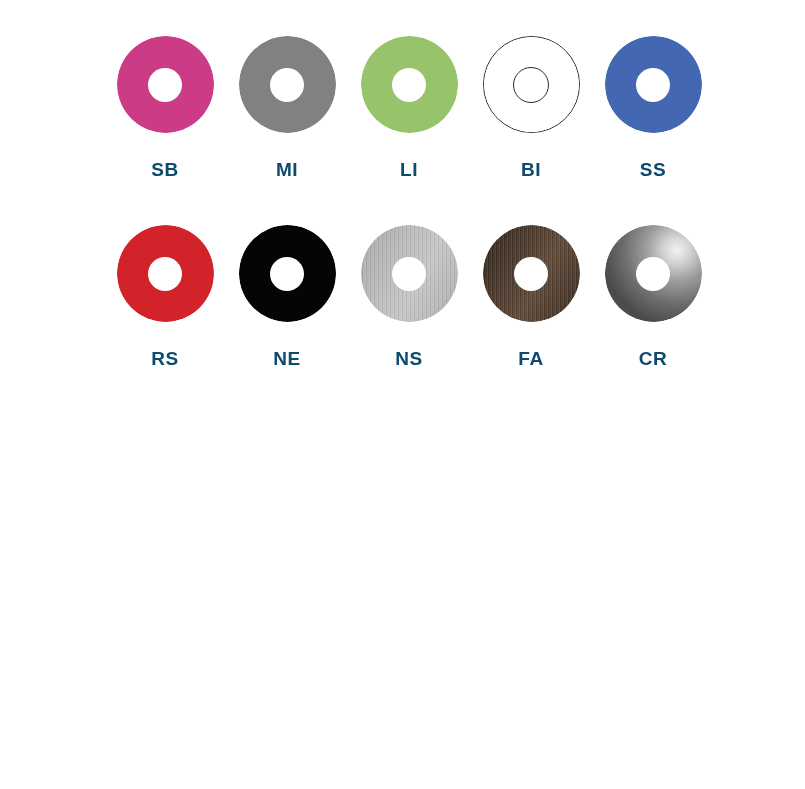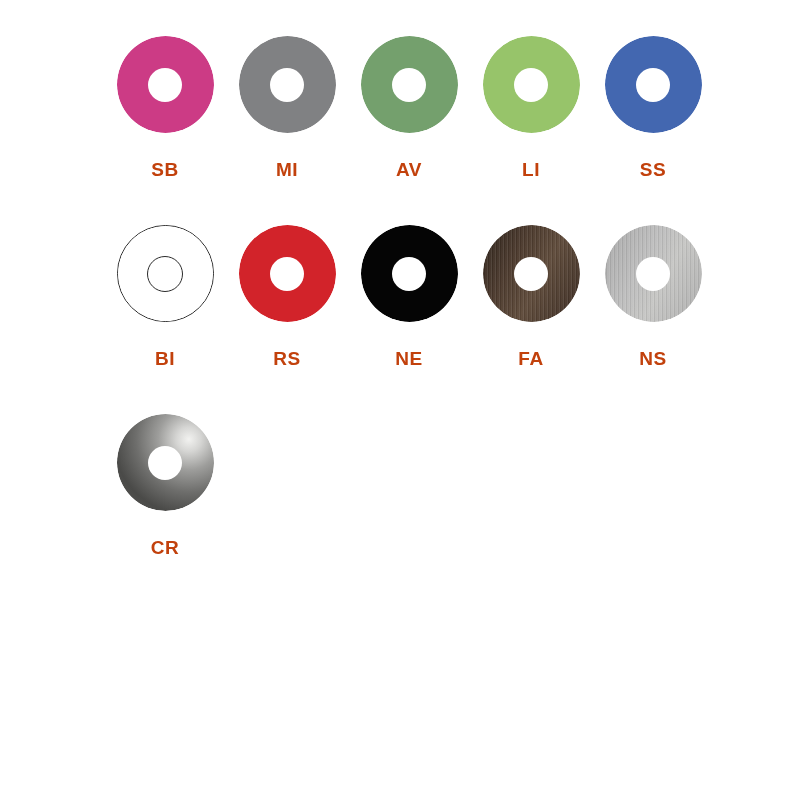--- a/index.html
+++ b/index.html
@@ -90,21 +90,21 @@
       rgba(255,255,255,0.03) 2px,
       rgba(255,255,255,0.03) 4px
     );
     z-index: 2;
   }
 
   .swatch-label {
     margin-top: 27px;
     font-size: 19px;
     font-weight: bold;
-    color: #c2410c;
+    color: #0c4a6e;
     letter-spacing: 0.5px;
     line-height: 1;
     text-align: center;
     user-select: none;
   }
 </style>
 </head>
 <body>
 
 <div id="swatch-grid">
@@ -117,73 +117,66 @@
     </div>
     <div class="swatch-cell">
       <div class="swatch-ring">
         <div class="fill" style="background: rgb(128, 129, 131);"></div>
         <div class="hole" style="background: rgb(255, 255, 255);"></div>
       </div>
       <div class="swatch-label">MI</div>
     </div>
     <div class="swatch-cell">
       <div class="swatch-ring">
-        <div class="fill" style="background: rgb(116, 160, 109);"></div>
-        <div class="hole" style="background: rgb(255, 255, 255);"></div>
-      </div>
-      <div class="swatch-label">AV</div>
-    </div>
-    <div class="swatch-cell">
-      <div class="swatch-ring">
         <div class="fill" style="background: rgb(151, 196, 106);"></div>
         <div class="hole" style="background: rgb(255, 255, 255);"></div>
       </div>
       <div class="swatch-label">LI</div>
+    </div>
+    <div class="swatch-cell">
+      <div class="swatch-ring outlined" style="border-color: rgb(43, 43, 43);">
+        <div class="fill" style="background: rgb(255, 255, 255);"></div>
+        <div class="hole" style="background: rgb(255, 255, 255); border-color: rgb(43, 43, 43);"></div>
+      </div>
+      <div class="swatch-label">BI</div>
     </div>
     <div class="swatch-cell">
       <div class="swatch-ring">
         <div class="fill" style="background: rgb(67, 103, 176);"></div>
         <div class="hole" style="background: rgb(255, 255, 255);"></div>
       </div>
       <div class="swatch-label">SS</div>
-    </div>
-    <div class="swatch-cell">
-      <div class="swatch-ring outlined" style="border-color: rgb(43, 43, 43);">
-        <div class="fill" style="background: rgb(255, 255, 255);"></div>
-        <div class="hole" style="background: rgb(255, 255, 255); border-color: rgb(43, 43, 43);"></div>
-      </div>
-      <div class="swatch-label">BI</div>
     </div>
     <div class="swatch-cell">
       <div class="swatch-ring">
         <div class="fill" style="background: rgb(210, 35, 42);"></div>
         <div class="hole" style="background: rgb(255, 255, 255);"></div>
       </div>
       <div class="swatch-label">RS</div>
     </div>
     <div class="swatch-cell">
       <div class="swatch-ring">
         <div class="fill" style="background: rgb(5, 5, 5);"></div>
         <div class="hole" style="background: rgb(255, 255, 255);"></div>
       </div>
       <div class="swatch-label">NE</div>
     </div>
     <div class="swatch-cell">
       <div class="swatch-ring">
+        <div class="fill brushed" style="background: linear-gradient(118deg, rgb(169, 169, 169) 0%, rgb(189, 189, 189) 38%, rgb(198, 198, 196) 60%, rgb(173, 173, 173) 100%);"></div>
+        <div class="hole" style="background: rgb(255, 255, 255);"></div>
+      </div>
+      <div class="swatch-label">NS</div>
+    </div>
+    <div class="swatch-cell">
+      <div class="swatch-ring">
         <div class="fill brushed" style="background: linear-gradient(118deg, rgb(46, 36, 28) 0%, rgb(76, 58, 45) 34%, rgb(94, 74, 58) 58%, rgb(58, 43, 34) 100%);"></div>
         <div class="hole" style="background: rgb(255, 255, 255);"></div>
       </div>
       <div class="swatch-label">FA</div>
-    </div>
-    <div class="swatch-cell">
-      <div class="swatch-ring">
-        <div class="fill brushed" style="background: linear-gradient(118deg, rgb(169, 169, 169) 0%, rgb(189, 189, 189) 38%, rgb(198, 198, 196) 60%, rgb(173, 173, 173) 100%);"></div>
-        <div class="hole" style="background: rgb(255, 255, 255);"></div>
-      </div>
-      <div class="swatch-label">NS</div>
     </div>
     <div class="swatch-cell">
       <div class="swatch-ring">
         <div class="fill" style="background: radial-gradient(circle at 74% 26%, rgb(242, 242, 240) 0%, rgb(214, 214, 212) 12%, rgb(158, 158, 156) 30%, rgb(110, 110, 108) 52%, rgb(74, 74, 72) 74%, rgb(90, 90, 88) 100%);"></div>
         <div class="hole" style="background: rgb(255, 255, 255);"></div>
       </div>
       <div class="swatch-label">CR</div>
     </div>
   </div>
 

